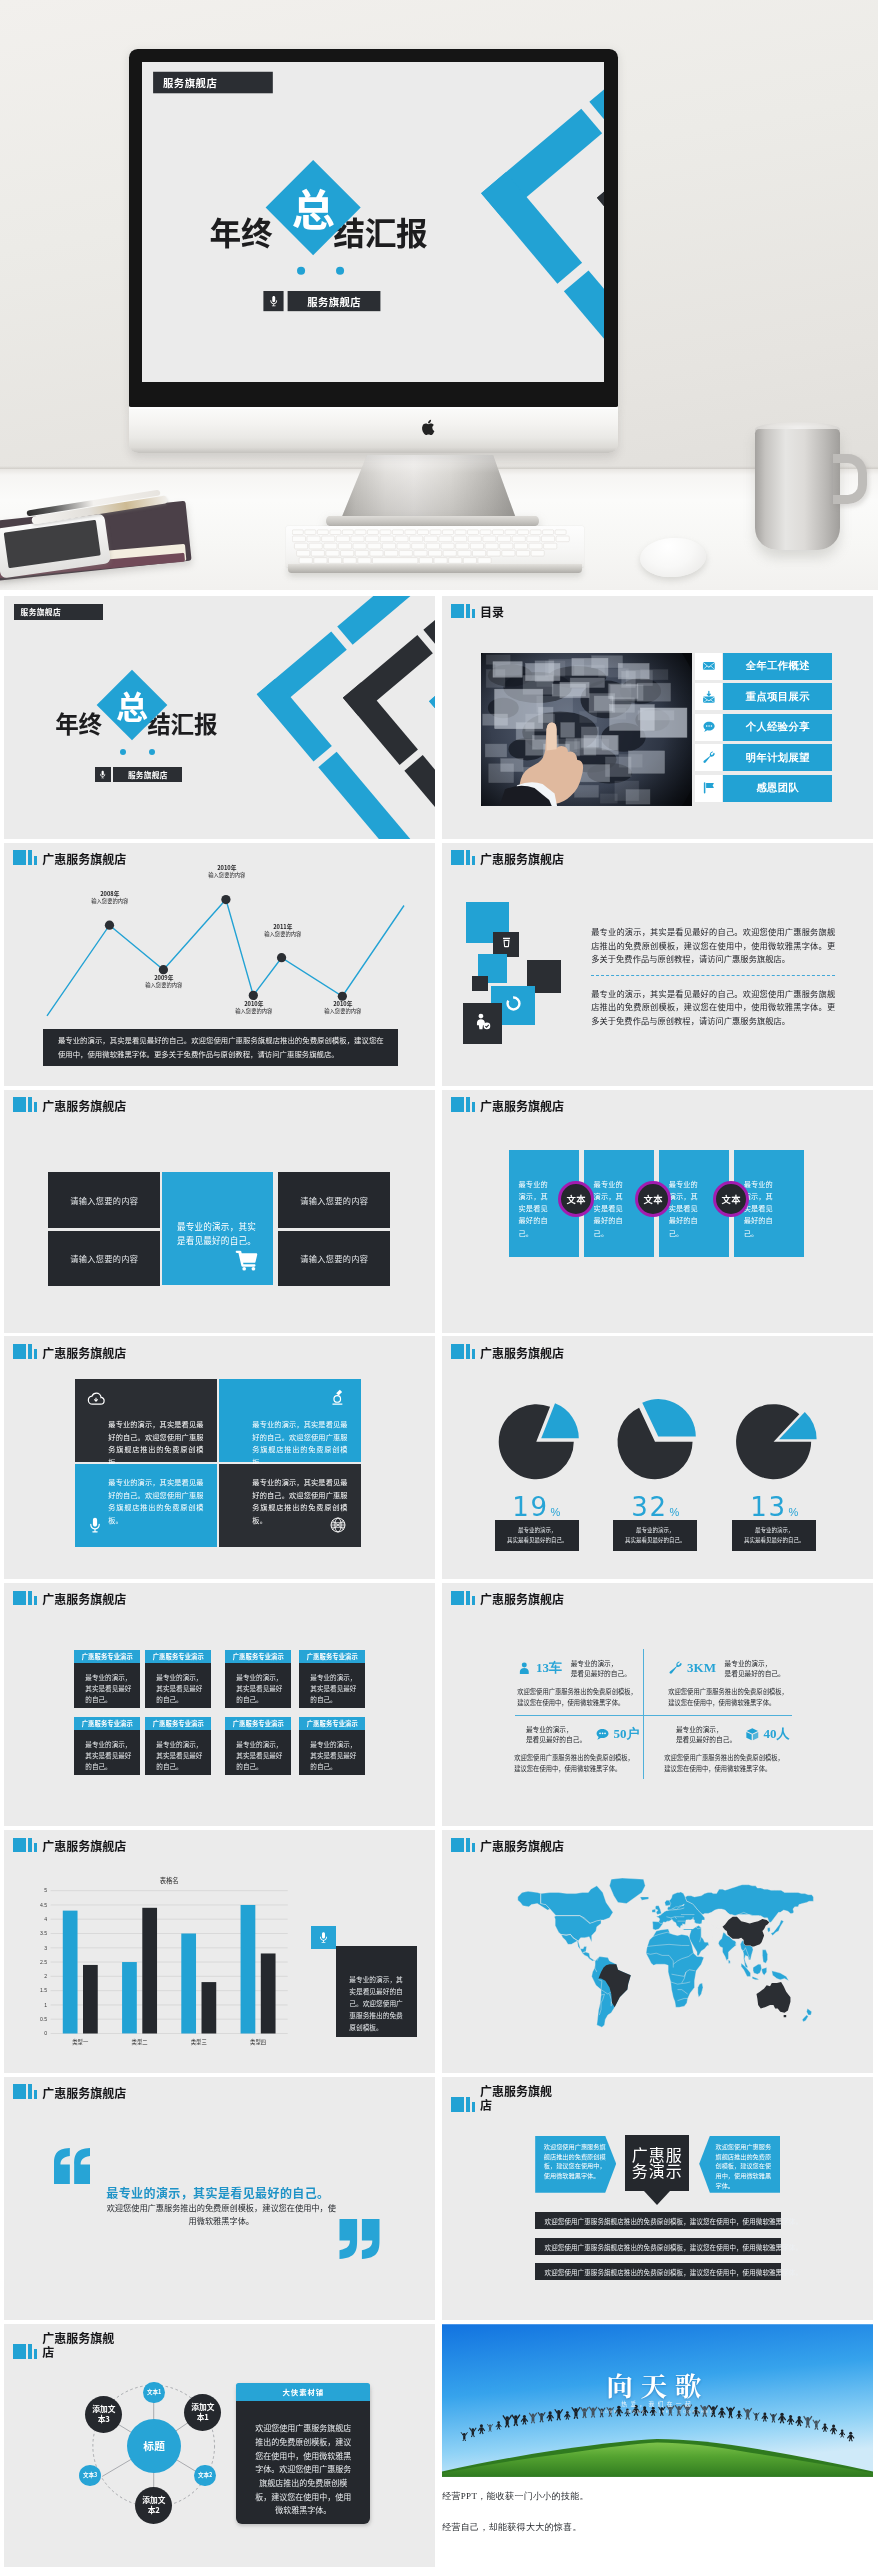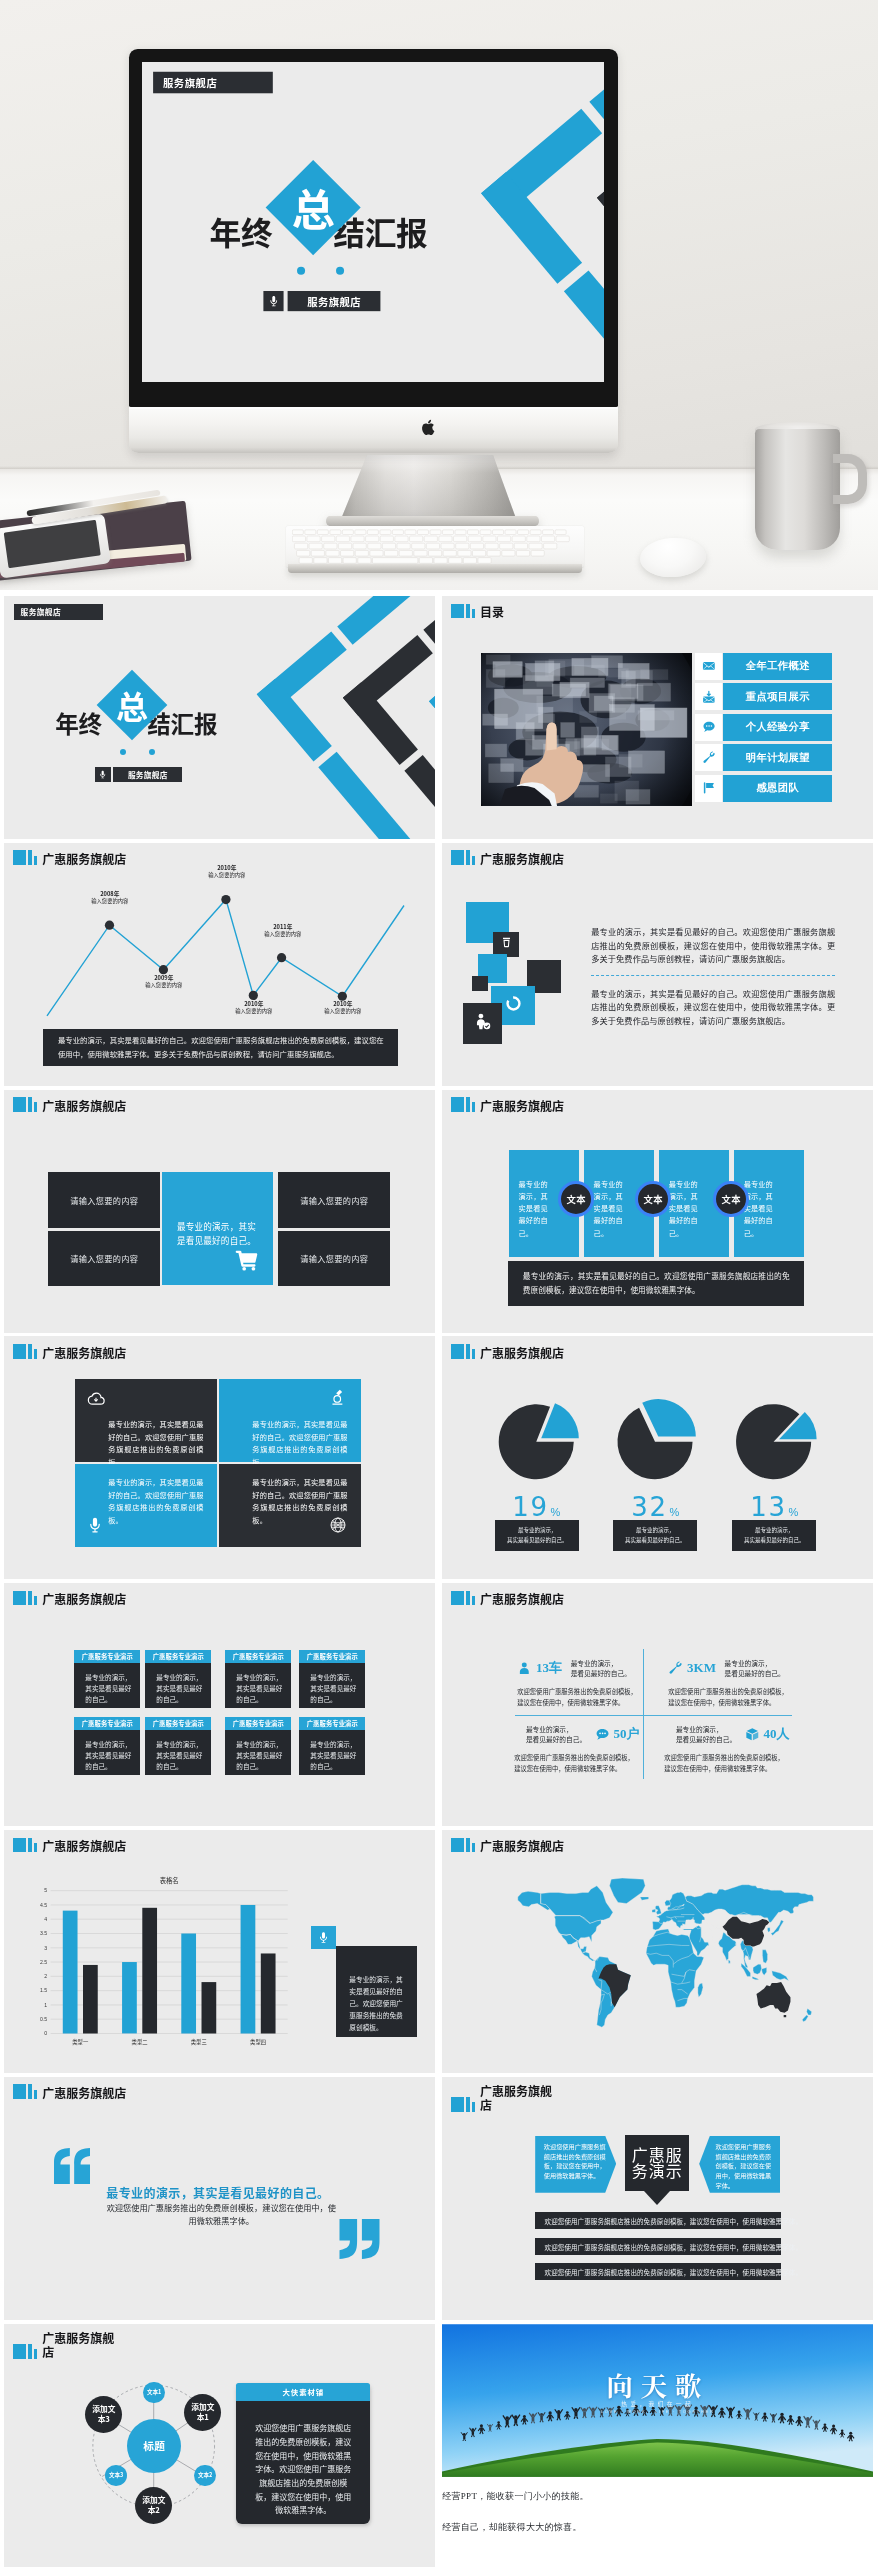--- a/index.html
+++ b/index.html
@@ -128,21 +128,21 @@
 .s5-b{position:absolute;background:#25282d;display:flex;align-items:center;justify-content:center;
   font-family:"Noto Sans CJK SC",sans-serif;font-size:8.2px;color:#e6e9ec;letter-spacing:0.3px}
 .s5-c{position:absolute;left:158px;top:82px;width:111px;height:113px;background:#27a4d6;padding:47px 14.6px 0 14.6px}
 .s5-c .t{font-family:"Noto Sans CJK SC",sans-serif;font-size:8.6px;color:#fff;line-height:14.6px;display:block;letter-spacing:0.2px}
 .s5-cart{position:absolute;right:13px;bottom:8.6px;display:block}
 
 
 .s6-wrap{position:absolute;left:67px;top:60px;width:295px;height:107px;display:flex;gap:5.1px}
 .s6-col{flex:1;background:#27a4d6;padding:28px 26px 0 9.4px}
 .s6-col span{font-family:"Noto Sans CJK SC",sans-serif;font-size:7.2px;color:#fff;line-height:12.3px;display:block;letter-spacing:0.1px}
-.s6-cir{position:absolute;top:91px;width:36px;height:36px;border-radius:50%;background:#25282d;border:3px solid #3b82f6;
+.s6-cir{position:absolute;top:91px;width:36px;height:36px;border-radius:50%;background:#25282d;border:3px solid #a21caf;
   display:flex;align-items:center;justify-content:center}
 .s6-cir span{font-family:"Noto Sans CJK SC",sans-serif;font-size:9.4px;font-weight:700;color:#fff;letter-spacing:0.4px}
 .s6-cap{left:66px;top:171px;width:296px;height:45px;justify-content:flex-start;padding:0 14.6px;align-items:center}
 .s6-cap p{line-height:14.6px;font-size:7.7px}
 
 
 .s7-grid{position:absolute;left:71px;top:43px;width:286px;height:168px;display:grid;
   grid-template-columns:1fr 1fr;grid-template-rows:1fr 1fr;gap:2.1px}
 .s7-t{position:relative;padding:0 13.7px}
 .s7-t p{position:absolute;left:33px;right:13.7px;font-family:"Noto Sans CJK SC",sans-serif;font-size:7.2px;color:#fff;
@@ -745,23 +745,20 @@
           </div>
           <div class="s6-cir" style="left:116px">
             <span>文本</span>
           </div>
 <div class="s6-cir" style="left:193px">
             <span>文本</span>
           </div>
 <div class="s6-cir" style="left:271px">
             <span>文本</span>
           </div>
-          <div class="cap-bar s6-cap">
-            <p>最专业的演示，其实是看见最好的自己。欢迎您使用广惠服务旗舰店推出的免费原创模板，建议您在使用中，使用微软雅黑字体。</p>
-          </div>
         </div>
       </div>
 <div class="row">
         <div class="slide">
           <div class="shead">
             <span class="sh1"></span>
             <span class="sh2"></span>
             <span class="sh3"></span>
             <span class="shtxt">广惠服务旗舰店</span>
           </div>
@@ -1165,21 +1162,21 @@
           </div>
 <div class="s15-n lg" style="left:180px;top:70px;width:37px;height:37px">
             <span>添加文本1</span>
           </div>
 <div class="s15-n sm" style="left:190px;top:141px;width:21.6px;height:21.6px">
             <span>文本2</span>
           </div>
 <div class="s15-n lg" style="left:131px;top:163px;width:37px;height:37px">
             <span>添加文本2</span>
           </div>
-<div class="s15-n sm" style="left:101px;top:141px;width:21.6px;height:21px">
+<div class="s15-n sm" style="left:75px;top:141px;width:21.6px;height:21px">
             <span>文本3</span>
           </div>
 <div class="s15-n lg" style="left:81px;top:72px;width:37px;height:37px">
             <span>添加文本3</span>
           </div>
 <div class="s15-c">
             <span>标题</span>
           </div>
 <div class="s15-p">
             <div class="h">大侠素材铺</div>

